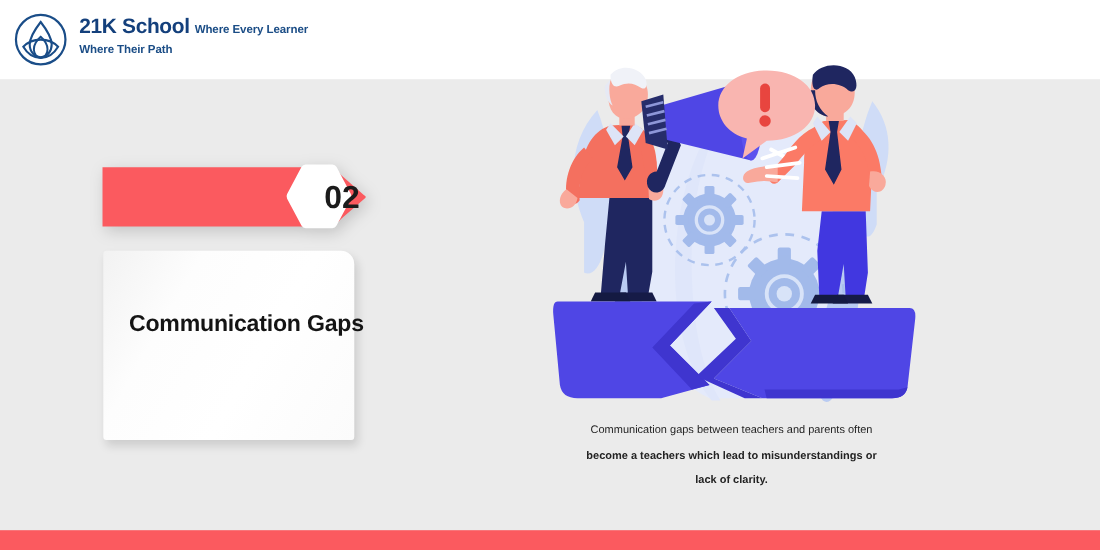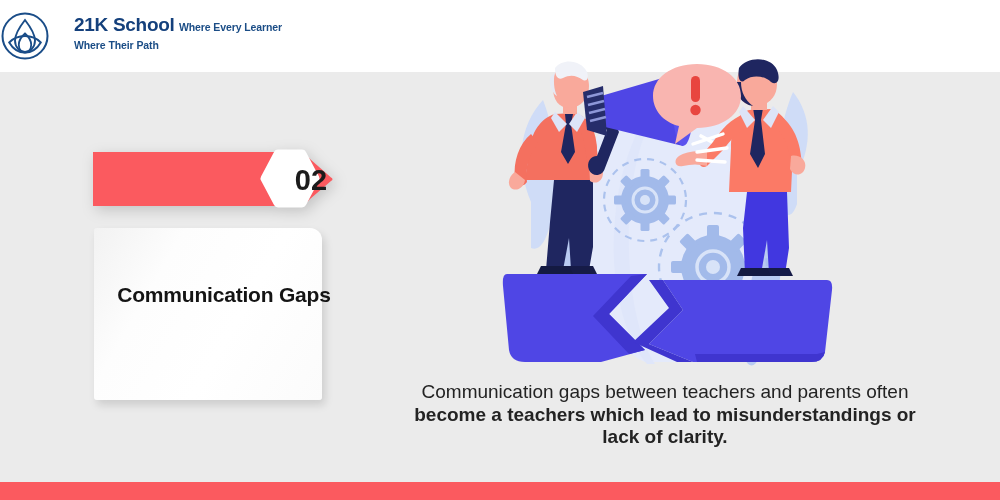--- a/index.html
+++ b/index.html
@@ -10,22 +10,22 @@
     position:relative;
     overflow:hidden;
   }
 
   
   #header-band{
     position:absolute; left:0; top:0; width:1000px; height:72px;
     background:#ffffff;
   }
   #logo-lockup{
-    position:absolute; left:0; top:11px;
-    display:flex; align-items:flex-start; gap:24px;justify-content:flex-end;
+    position:absolute; left:12px; top:11px;
+    display:flex; align-items:flex-start; gap:10px;justify-content:flex-end;
   }
   #logo-mark{ width:50px; height:50px; flex:0 0 50px; }
   #logo-text{ padding-top:4px; }
   #brand-name{
     font-size:19px; font-weight:bold; color:#14407c;
     letter-spacing:-0.3px; line-height:20px;
   }
   #brand-rule{
     width:103px; height:3px; margin-top:1px;
     background:linear-gradient(90deg,#15386f 0%,#1772b4 22%,#24bfe0 38%,
@@ -64,21 +64,21 @@
   
   #illustration{
     position:absolute; left:497px; top:52px; width:340px; height:325px;
   }
   #illustration svg{ display:block; }
 
   
   #body-copy{
     position:absolute; left:405px; top:381px; width:520px;
     text-align:center; color:#232323;
-    font-size:19px; line-height:22.5px;
+    font-size:10px; line-height:22.5px;
   }
   #body-copy .ln{ display:block; }
   #body-copy .bold{ font-weight:bold; }
 
   
   #footer-accent{
     position:absolute; left:0; top:482px; width:1000px; height:18px;
     background:#fb5a5f;
   }
 </style>

